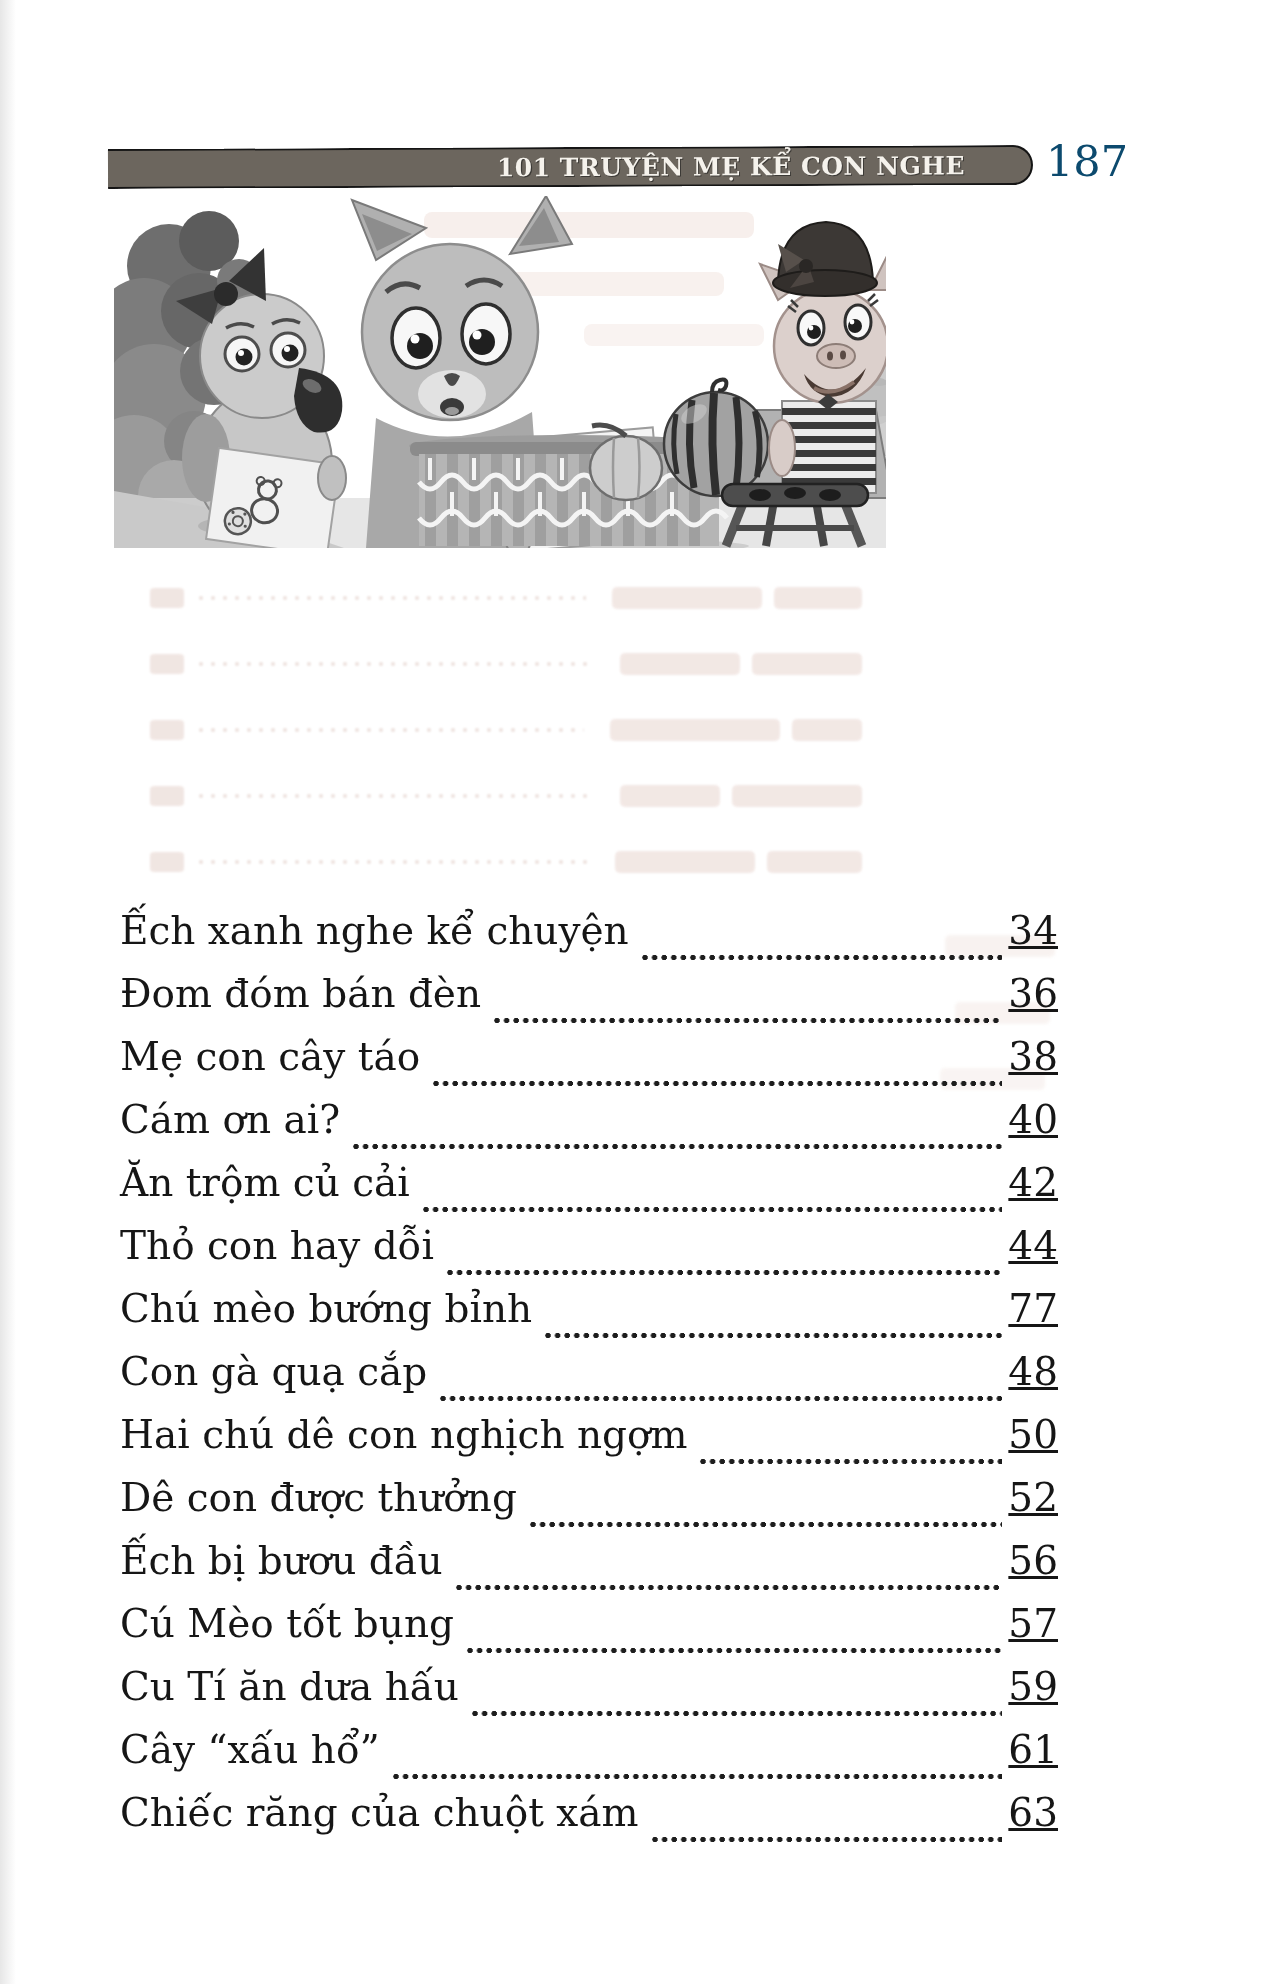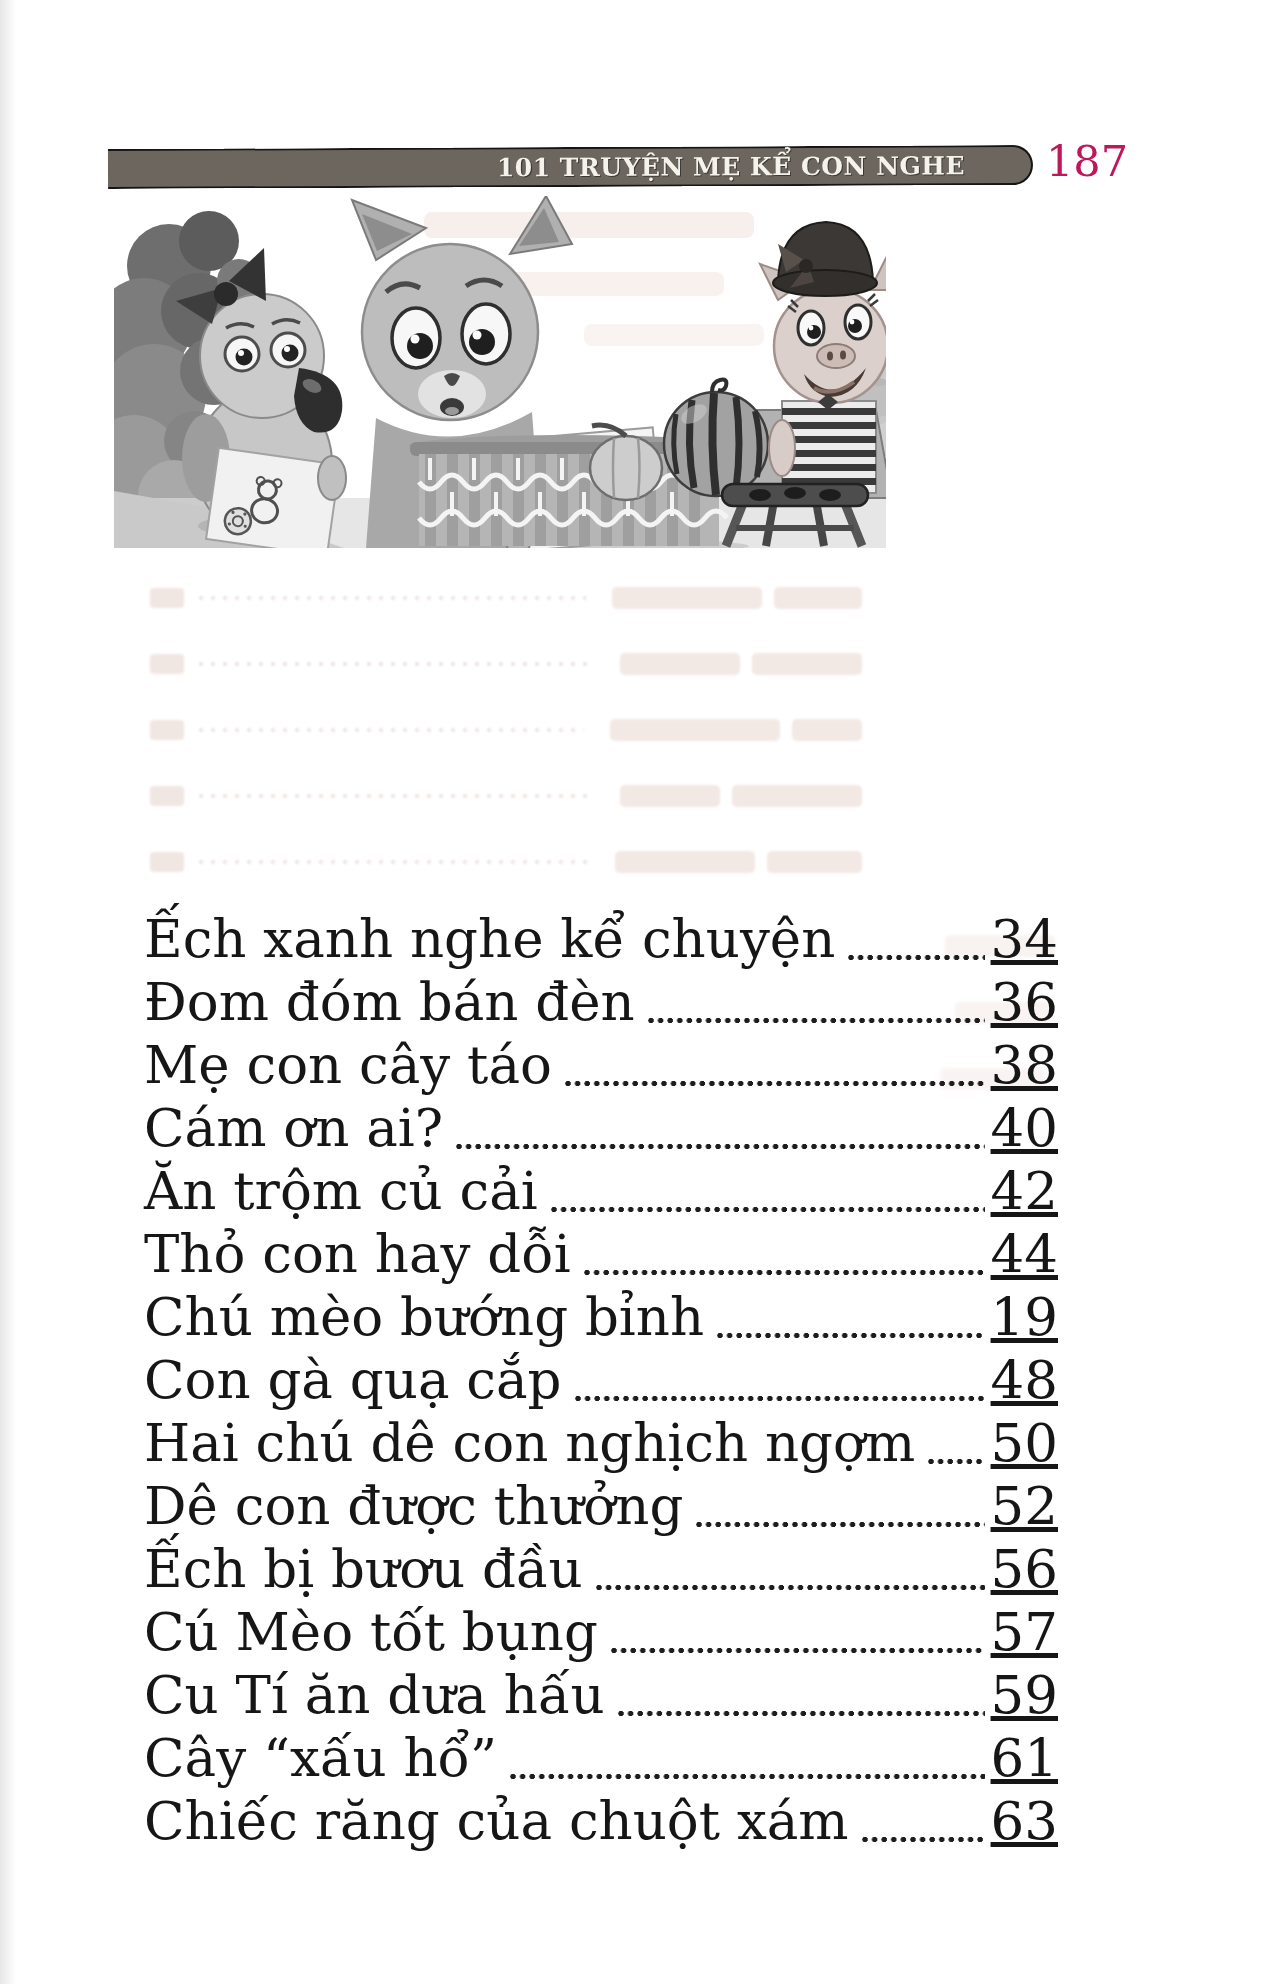--- a/index.html
+++ b/index.html
@@ -18,40 +18,40 @@
     background:#6c665e;border:2px solid #151515;border-left:none;
     border-radius:0 21px 21px 0;box-sizing:border-box;
     display:flex;align-items:center;justify-content:flex-end;
     padding-right:66px;transform:rotate(-0.25deg);
   }
   .header-title{
     color:#f5f2ec;font-weight:bold;font-size:25px;letter-spacing:.5px;
     text-shadow:1px 1px 0 rgba(20,20,20,.55);white-space:nowrap;
   }
   .page-number{
-    position:absolute;left:1046px;top:136px;font-size:43px;color:#be185d;
+    position:absolute;left:1046px;top:136px;font-size:43px;color:#0c4a6e;
   }
 
   
   .illustration{position:absolute;left:114px;top:196px;width:772px;height:352px;}
 
   
   .bleed-line{position:absolute;left:150px;width:712px;height:26px;
     display:flex;align-items:center;opacity:.5;filter:blur(1.1px);z-index:1;}
   .bl-num{width:34px;height:20px;background:#e3cec7;border-radius:4px;flex:0 0 auto;}
   .bl-dots{flex:1;height:6px;margin:0 14px;
     background-image:radial-gradient(circle at 3px 3px,#dcc5be 1.7px,rgba(255,255,255,0) 2.2px);
     background-size:12px 6px;background-repeat:repeat-x;}
   .bl-word{height:22px;background:#e7d2cb;border-radius:5px;margin-left:12px;flex:0 0 auto;}
   .bleed-blob{position:absolute;background:#ead7d0;border-radius:5px;
     filter:blur(1.5px);z-index:1;}
 
   
   .toc{position:absolute;left:120px;top:908px;width:938px;z-index:2;}
-  .toc-row{display:flex;align-items:baseline;height:63px;font-size:53px;color:#161616;margin-left:24px;}
+  .toc-row{display:flex;align-items:baseline;height:63px;font-size:39px;color:#161616;}
   .toc-title{white-space:nowrap;flex:0 0 auto;}
   .toc-leader{flex:1 1 auto;align-self:flex-end;height:9px;margin:0 6px 9px 12px;
     background-image:radial-gradient(circle at 4px 4.5px,#1d1d1d 2.45px,rgba(255,255,255,0) 3px);
     background-size:9.6px 9px;background-repeat:repeat-x;}
   .toc-page{white-space:nowrap;flex:0 0 auto;text-decoration:underline;}
 </style>
 </head>
 <body>
 
 <div class="scan-edge"></div>
@@ -345,21 +345,21 @@
       <span class="toc-page">42</span>
     </div>
     <div class="toc-row">
       <span class="toc-title">Thỏ con hay dỗi</span>
       <span class="toc-leader"></span>
       <span class="toc-page">44</span>
     </div>
     <div class="toc-row">
       <span class="toc-title">Chú mèo bướng bỉnh</span>
       <span class="toc-leader"></span>
-      <span class="toc-page">19</span>
+      <span class="toc-page">77</span>
     </div>
     <div class="toc-row">
       <span class="toc-title">Con gà quạ cắp</span>
       <span class="toc-leader"></span>
       <span class="toc-page">48</span>
     </div>
     <div class="toc-row">
       <span class="toc-title">Hai chú dê con nghịch ngợm</span>
       <span class="toc-leader"></span>
       <span class="toc-page">50</span>

